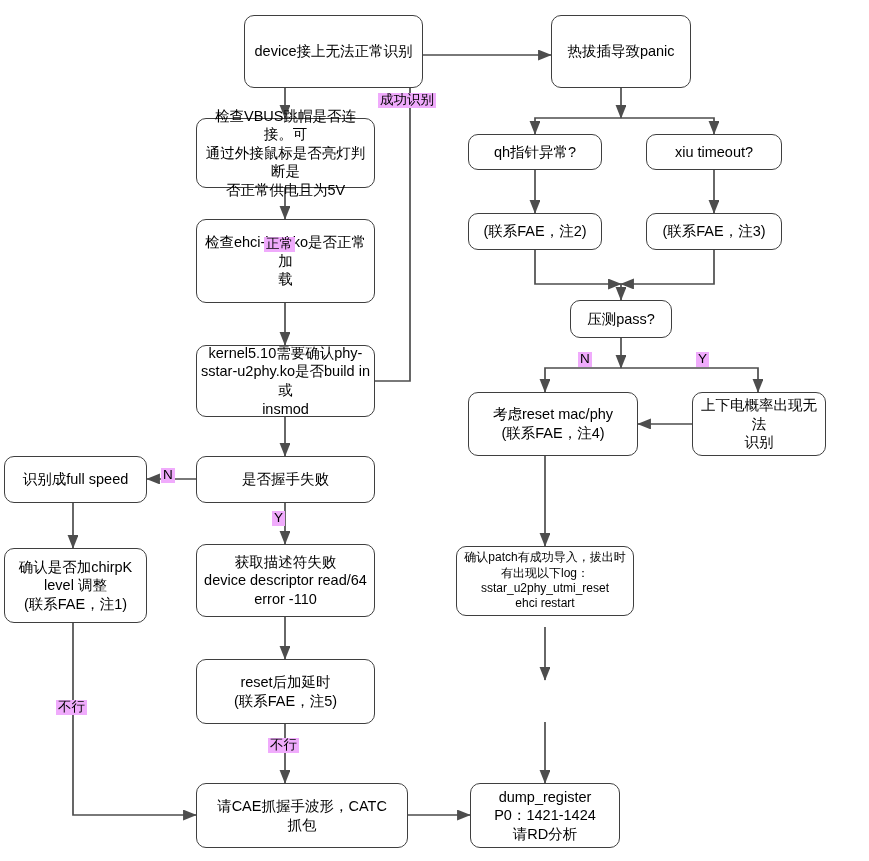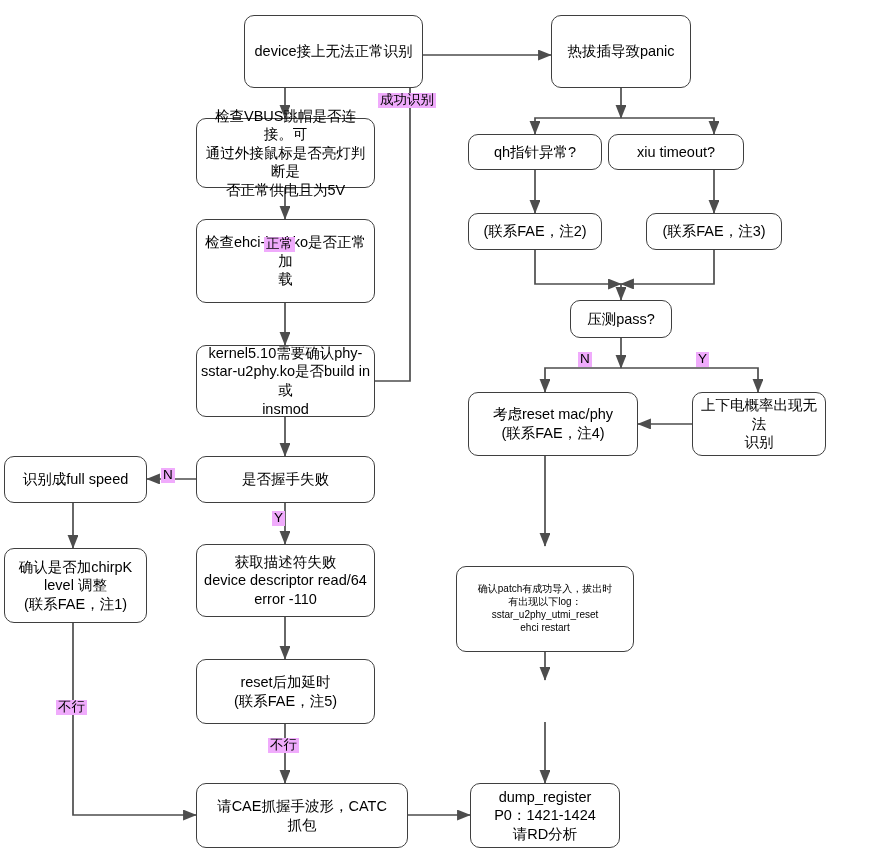--- a/index.html
+++ b/index.html
@@ -146,35 +146,35 @@
   <div class="node" style="left:196px; top:659px; width:179px; height:65px;">reset后加延时
 (联系FAE，注5)</div>
 
   <div class="node" style="left:196px; top:783px; width:212px; height:65px;">请CAE抓握手波形，CATC
 抓包</div>
 
   <div class="node" style="left:551px; top:15px; width:140px; height:73px;">热拔插导致panic</div>
 
   <div class="node" style="left:468px; top:134px; width:134px; height:36px;">qh指针异常?</div>
 
-  <div class="node" style="left:608px; top:134px; width:136px; height:36px;">xiu timeout?</div>
+  <div class="node" style="left:646px; top:134px; width:136px; height:36px;">xiu timeout?</div>
 
   <div class="node" style="left:468px; top:213px; width:134px; height:37px;">(联系FAE，注2)</div>
 
   <div class="node" style="left:646px; top:213px; width:136px; height:37px;">(联系FAE，注3)</div>
 
   <div class="node" style="left:570px; top:300px; width:102px; height:38px;">压测pass?</div>
 
   <div class="node" style="left:468px; top:392px; width:170px; height:64px;">考虑reset mac/phy
 (联系FAE，注4)</div>
 
   <div class="node" style="left:692px; top:392px; width:134px; height:64px;">上下电概率出现无法
 识别</div>
 
-  <div class="node overflow" style="left:456px; top:566px; width:178px; height:86px; font-size:10px;">确认patch有成功导入，拔出时
+  <div class="node overflow" style="left:456px; top:546px; width:178px; height:70px; font-size:12px;">确认patch有成功导入，拔出时
 有出现以下log：
 sstar_u2phy_utmi_reset
 ehci restart</div>
 
 
   <div class="node" style="left:470px; top:783px; width:150px; height:65px;">dump_register
 P0：1421-1424
 请RD分析</div>
 
   <div class="edgelabel" style="left:378px; top:93px;">成功识别</div>

